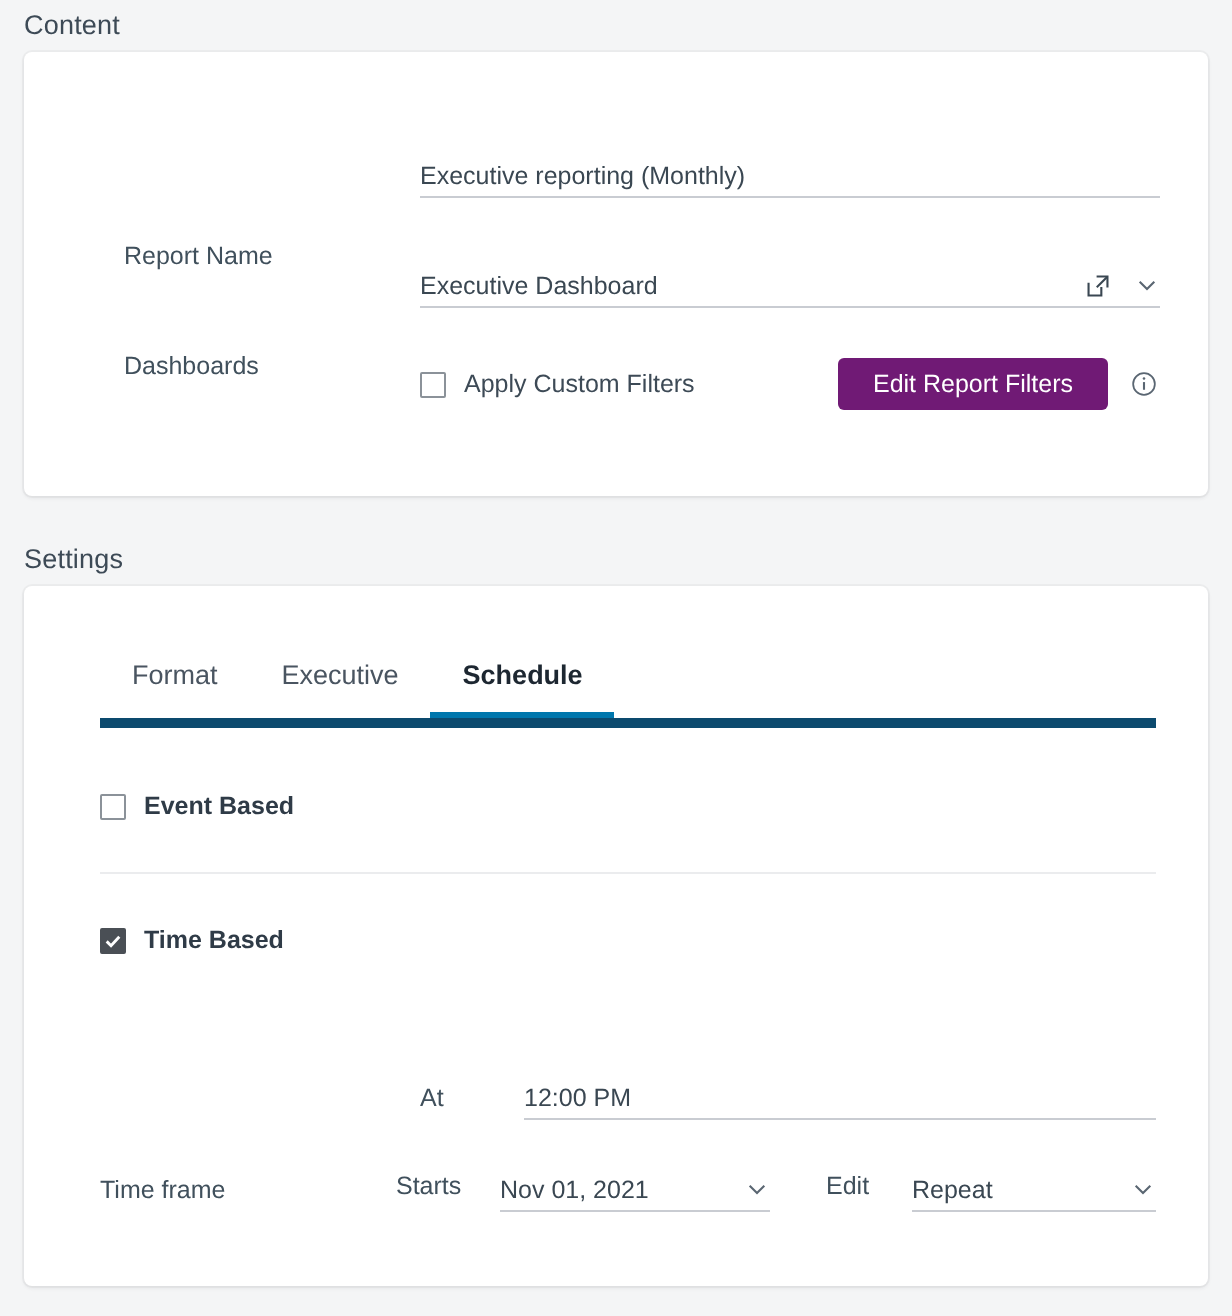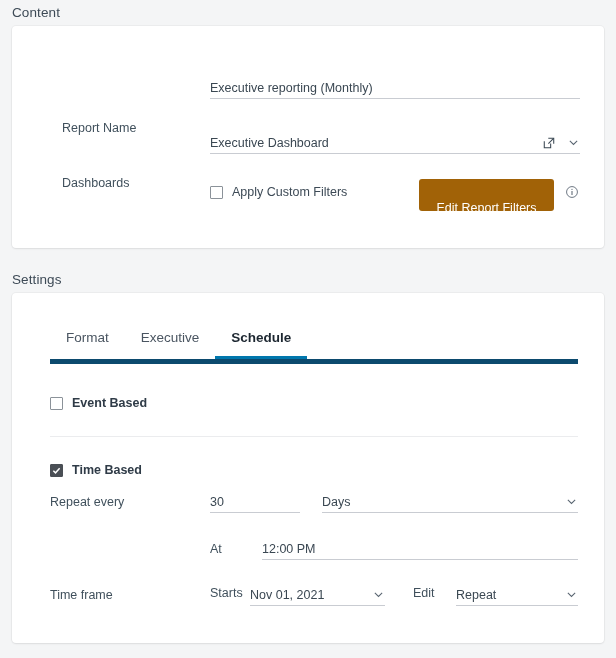--- a/index.html
+++ b/index.html
@@ -138,27 +138,27 @@
     align-items: center;
   }
   #btn-edit-filters {
     position: absolute;
     left: 369px;
     top: -3px;
     width: 135px;
     height: 26px;
     border: none;
     border-radius: 3px;
-    background: #a16207;
+    background: #701a75;
     color: #ffffff;
     font-family: "Liberation Sans", sans-serif;
     font-size: 12.5px;
     line-height: 26px;
     text-align: center;
-    padding: 16px;
+    padding: 0;
     cursor: default;
   }
   #info-icon {
     position: absolute;
     left: 515px;
     top: 3px;
   }
 
   
   #settings-label {
@@ -255,21 +255,21 @@
   #at-value { position:absolute; left:212px; right:0; }
 
   #row-timeframe {
     position: absolute;
     left: 38px;
     top: 291px;
     right: 26px;
     height: 24px;
   }
   #row-timeframe .field-label.tf { position:absolute; left:0; top:2px; }
-  #starts-label { position:absolute; left:160px; top:2px; font-size:12.5px; color:#40505c; }
+  #starts-label { position:absolute; left:148px; top:2px; font-size:12.5px; color:#40505c; }
   #starts-field { position:absolute; left:200px; width:135px; }
   #ends-label   { position:absolute; left:363px; top:2px; font-size:12.5px; color:#40505c; }
   #ends-field   { position:absolute; left:406px; right:0; }
 </style>
 </head>
 <body>
 
 <div class="page">
 
   <div id="content-label" class="section-heading">Content</div>
@@ -345,36 +345,20 @@
 
     <div id="row-time-based">
       <span class="cb checked">
         <svg width="9" height="9" viewBox="0 0 10 10" fill="none" stroke="#ffffff" stroke-width="1.6">
           <path d="M1.5 5.2 L3.9 7.6 L8.5 2.6"></path>
         </svg>
       </span>
       <span class="cb-label bold">Time Based</span>
     </div>
 
-    <div id="row-repeat">
-      <div class="field-label">Repeat every</div>
-
-      <div id="repeat-count" class="underline-field">
-        <span class="value">30</span>
-      </div>
-
-      <div id="repeat-unit" class="underline-field">
-        <span class="value">Days</span>
-        <span class="icon chev">
-          <svg width="13" height="13" viewBox="0 0 16 16" fill="none" stroke="#5a6672" stroke-width="1.3">
-            <path d="M3.5 6 L8 10.4 L12.5 6"></path>
-          </svg>
-        </span>
-      </div>
-    </div>
 
     <div id="row-at">
       <div class="field-label">At</div>
       <div id="at-value" class="underline-field">
         <span class="value">12:00 PM</span>
       </div>
     </div>
 
     <div id="row-timeframe">
       <div class="field-label tf">Time frame</div>

